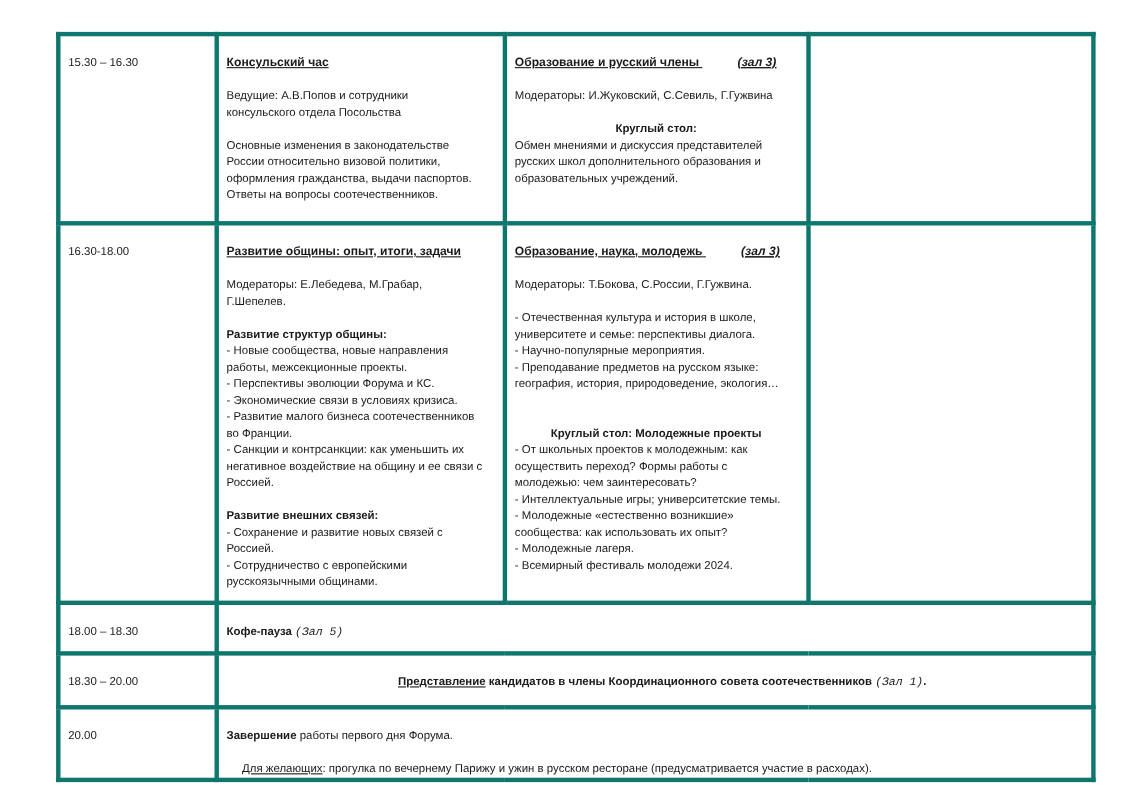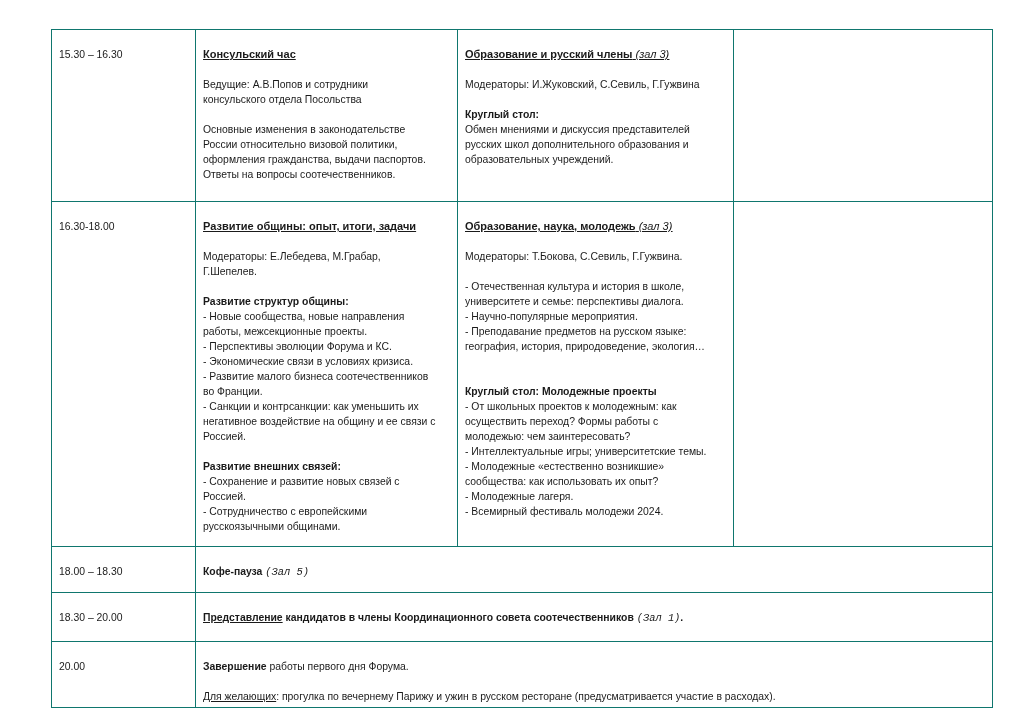--- a/index.html
+++ b/index.html
@@ -1,28 +1,28 @@
 <!DOCTYPE html>
 <html><head>
 <meta charset="utf-8">
 <style>
   html, body { margin: 0; padding: 0; background: #ffffff; }
   body { width: 1024px; height: 725px; position: relative; overflow: hidden;
          font-family: "Liberation Sans", "DejaVu Sans", sans-serif; color: #1a1a1a; }
   .tbl { position: absolute; left: 51px; top: 29px; width: 941px; border-collapse: collapse; table-layout: fixed; }
-  .tbl td { border: 1px solid #0f766e; vertical-align: top; padding: 0; font-size: 10.4px; line-height: 15px; }
+  .tbl td { border: 4px solid #0f766e; vertical-align: top; padding: 0; font-size: 10.4px; line-height: 15px; }
   .cell-time { padding: 17px 0 0 7px !important; }
   .cell { padding: 17px 8px 0 7px !important; }
   .title { font-weight: bold; text-decoration: underline; font-size: 11px; }
-  .hall { font-style: italic; text-decoration: underline; font-weight: normal; }
+  .hall { font-style: italic; text-decoration: underline; font-weight: bold; margin-left: 32px; }
   .hall-plain { font-style: italic; font-weight: normal; font-family: Liberation Mono, monospace; }
   .it { }
-  .b { font-weight: bold; }
+  .b { font-weight: bold; text-align: center; }
   .bu { font-weight: bold; }
-  .u { text-decoration: underline; }
+  .u { text-decoration: underline; margin-left: 14px; }
   .gap { height: 15px; }
   p { margin: 0; }
 </style>
 </head>
 <body>
 
 <table class="tbl">
   <colgroup>
     <col style="width:144px">
     <col style="width:262px">
@@ -78,21 +78,21 @@
       <div class="gap"></div>
       <p class="bu">Развитие внешних связей:</p>
       <p>- Сохранение и развитие новых связей с</p>
       <p>Россией.</p>
       <p>- Сотрудничество с европейскими</p>
       <p>русскоязычными общинами.</p>
     </td>
     <td class="cell">
       <p class="title"><span>Образование, наука, молодежь</span> <span class="hall">(зал 3)</span></p>
       <div class="gap"></div>
-      <p class="it">Модераторы: Т.Бокова, С.Севиль, Г.Гужвина.</p>
+      <p class="it">Модераторы: Т.Бокова, С.России, Г.Гужвина.</p>
       <div class="gap"></div>
       <p>- Отечественная культура и история в школе,</p>
       <p>университете и семье: перспективы диалога.</p>
       <p>- Научно-популярные мероприятия.</p>
       <p>- Преподавание предметов на русском языке:</p>
       <p>география, история, природоведение, экология…</p>
       <div class="gap"></div>
       <div class="gap"></div>
       <p class="b">Круглый стол: Молодежные проекты</p>
       <p>- От школьных проектов к молодежным: как</p>

